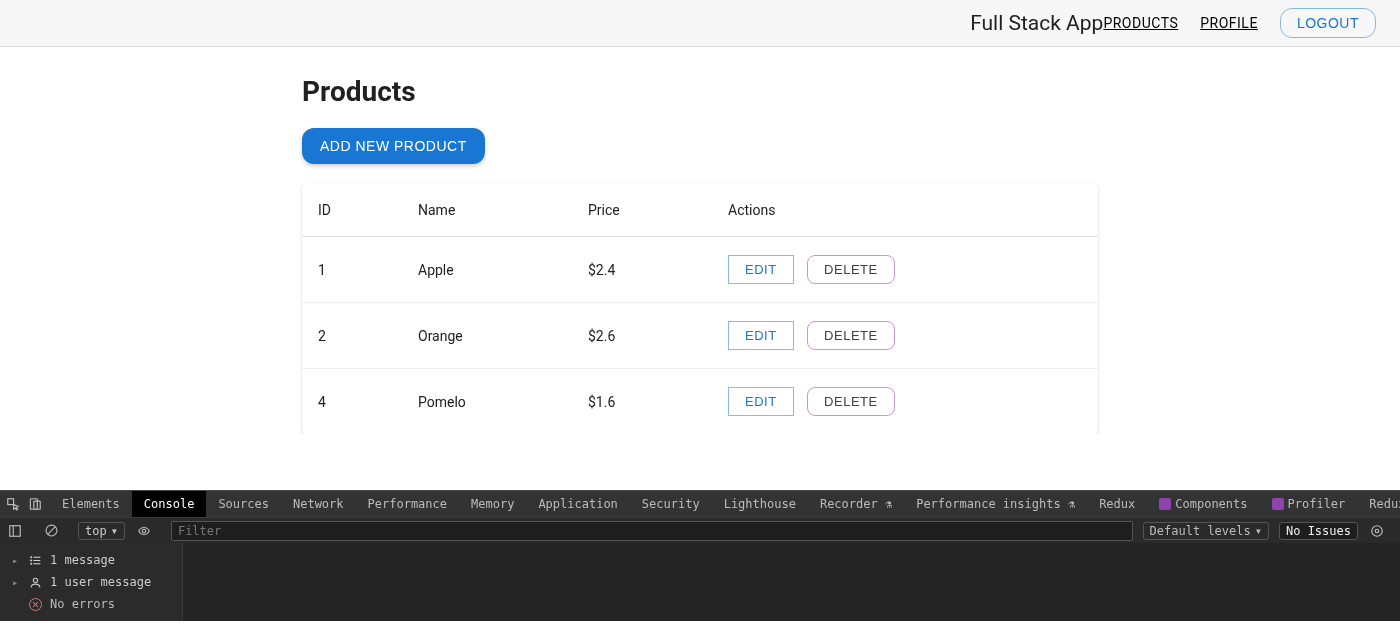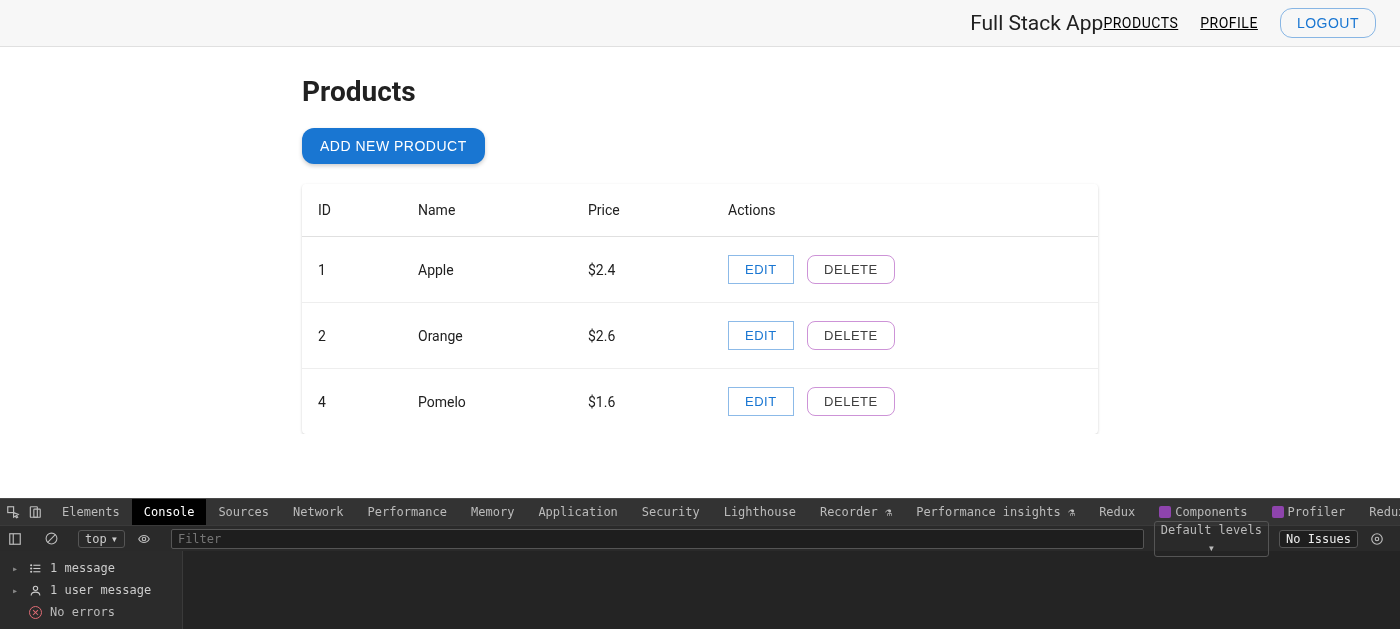--- a/index.html
+++ b/index.html
@@ -25,32 +25,32 @@
     tbody tr { border-top: 1px solid #eeeeee; }
     
     .col-id { width: 100px; }
     .col-name { width: 170px; }
     .col-price { width: 140px; }
     
     .edit-btn { border: 1px solid rgba(25,118,210,0.5); color: #1976d2; background: transparent; padding: 6px 16px; font-size: 13px; border-radius: 0; letter-spacing: 0.5px; cursor: pointer; margin-right: 10px; }
     .delete-btn { border: 1px solid rgba(156,39,176,0.5); color: #404040; background: transparent; padding: 6px 16px; font-size: 13px; border-radius: 8px; letter-spacing: 0.5px; cursor: pointer; }
     
     
-    .devtools { position: fixed; bottom: 8px; left: 0; right: 0; height: 131px; background: #242424; color: #ccc; font-family: Menlo, Consolas, monospace; font-size: 12px; display: flex; flex-direction: column; }
+    .devtools { position: fixed; bottom: 16px; left: 0; right: 0; height: 131px; background: #242424; color: #ccc; font-family: Menlo, Consolas, monospace; font-size: 12px; display: flex; flex-direction: column; }
     .dt-tabs { display: flex; align-items: center; height: 27px; background: #333; border-top: 1px solid #4a4a4a; padding: 0 6px; gap: 0; }
     .dt-icon { width: 18px; height: 18px; display: inline-flex; align-items: center; justify-content: center; color: #bbb; margin-right: 8px; cursor: pointer; }
     .dt-tab { padding: 0 12px; height: 27px; line-height: 27px; color: #bbb; cursor: pointer; white-space: nowrap; }
     .dt-tab.active { background: #000; color: #fff; }
     .dt-tab .ext-icon { display:inline-block; width:12px; height:12px; background:#8e44ad; border-radius:2px; margin-right:4px; vertical-align:middle; }
     
     .dt-toolbar { display: flex; align-items: center; height: 26px; background: #2a2a2a; border-top: 1px solid #3a3a3a; padding: 0 6px; gap: 10px; }
     .dt-context { display:flex; align-items:center; gap:4px; border:1px solid #555; border-radius:3px; padding:1px 6px; color:#ccc; cursor:pointer; }
     .dt-filter { flex: 1; }
     .dt-filter input { width: 100%; max-width: 1060px; background: #1e1e1e; border: 1px solid #555; color: #ccc; padding: 2px 6px; font-family: inherit; font-size: 12px; border-radius: 2px; }
-    .dt-levels { color:#bbb; border:1px solid #555; border-radius:3px; padding:1px 6px; cursor:pointer; display:flex; align-items:center; gap:4px;flex-direction:column;}
+    .dt-levels { color:#bbb; border:1px solid #555; border-radius:3px; padding:1px 6px; cursor:pointer; display:flex; align-items:center; gap:4px;}
     .dt-issues { background:#1e1e1e; border:1px solid #555; border-radius:3px; padding:1px 6px; color:#eee; cursor:pointer;}
     
     .dt-body { flex:1; display:flex; }
     .dt-sidebar { width: 183px; background:#2b2b2b; border-right:1px solid #3a3a3a; padding:6px 0; }
     .dt-side-item { display:flex; align-items:center; gap:8px; padding:4px 12px; color:#ccc; cursor:pointer; }
     .dt-side-item .arrow { color:#888; font-size:10px; width:8px; }
     .dt-side-icon { width:14px; height:14px; display:inline-flex; align-items:center; justify-content:center; }
     .no-err { color:#bbb; }
     .err-circle { width:13px; height:13px; border:1.2px solid #e06c75; border-radius:50%; position:relative; }
     .err-circle:before, .err-circle:after { content:""; position:absolute; width:7px; height:1.2px; background:#e06c75; top:5px; left:2px; }

